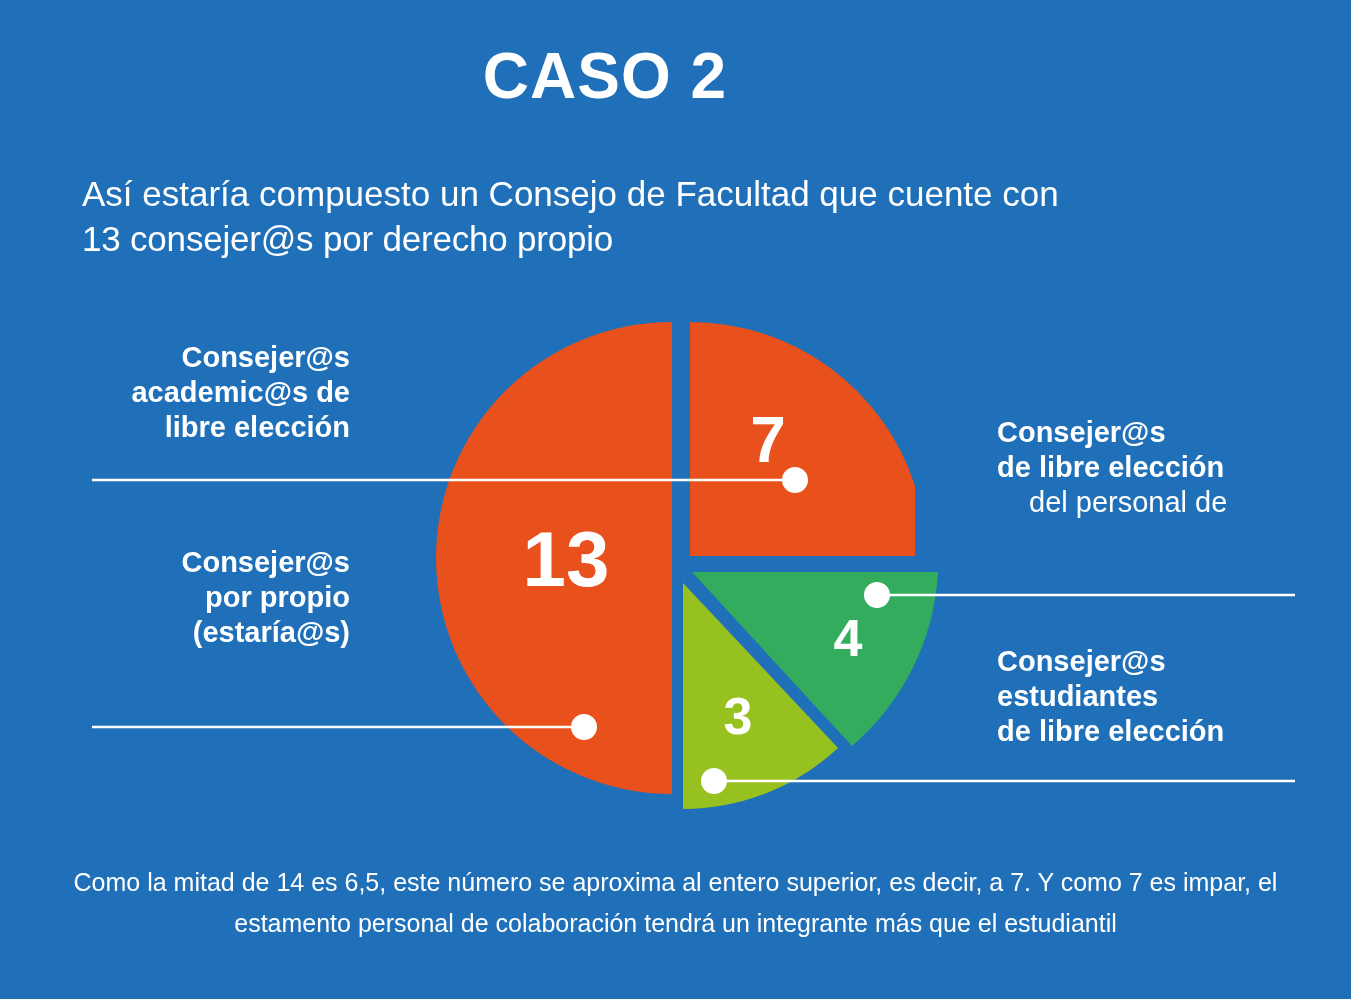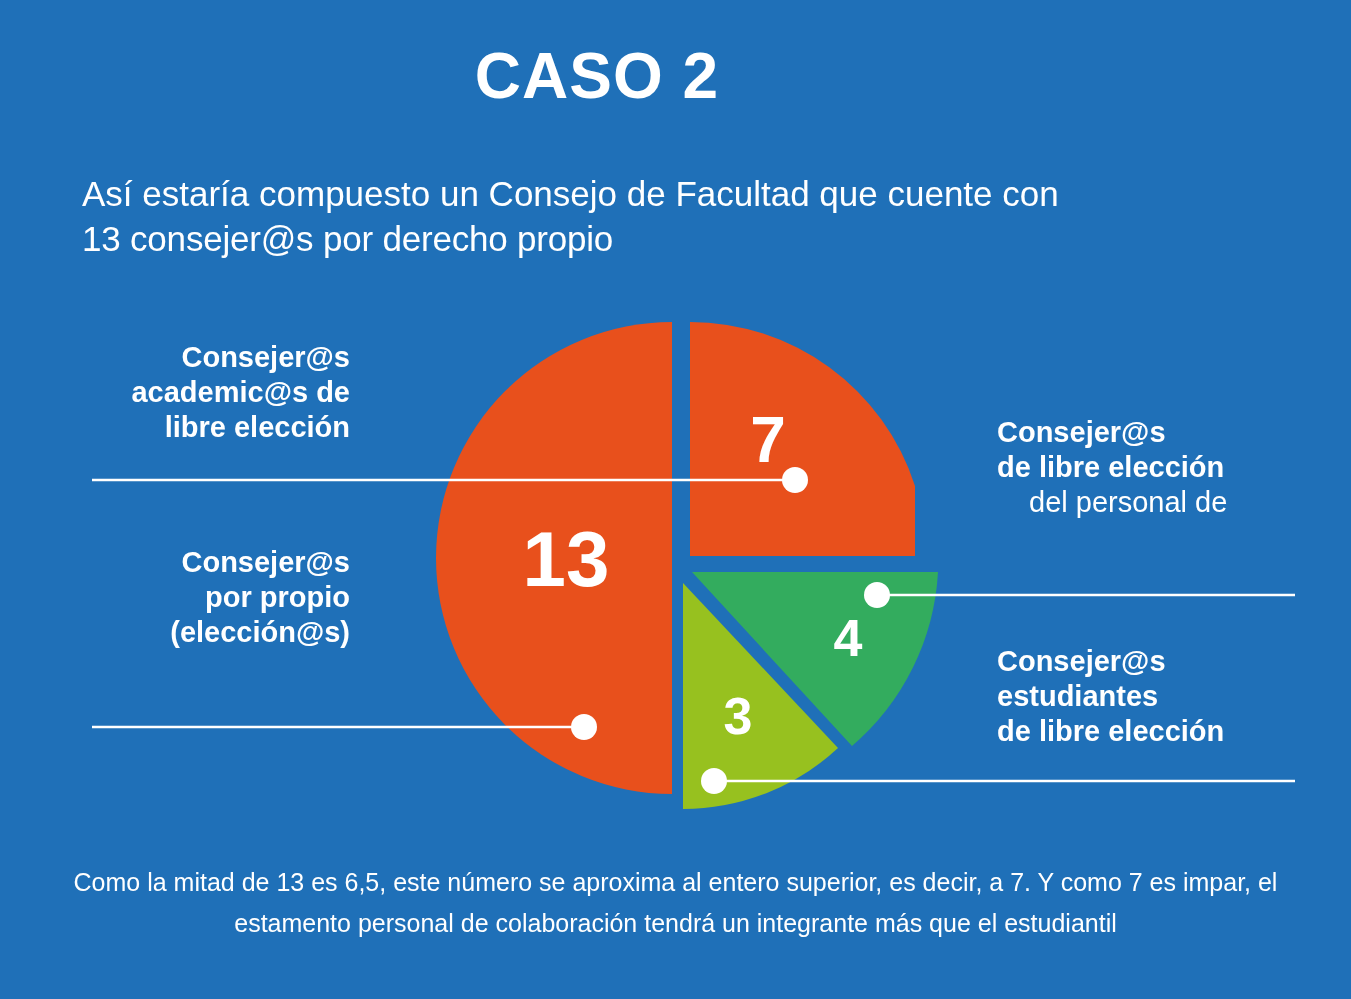--- a/index.html
+++ b/index.html
@@ -18,21 +18,21 @@
 
   .stage {
     position: absolute;
     inset: 0;
   }
 
   
   #page-title {
     position: absolute;
     top: 44px;
-    left: 0;
+    left: 8px;
     width: 1194px;
     text-align: center;
     font-size: 64px;
     font-weight: 700;
     letter-spacing: 1px;
     line-height: 1;
   }
 
   #subtitle {
     position: absolute;
@@ -151,30 +151,30 @@
 
   <div class="callout left" id="callout-academic-libre">
     <div>Consejer@s</div>
     <div>academic@s de</div>
     <div>libre elección</div>
   </div>
 
   <div class="callout left" id="callout-derecho-propio">
     <div>Consejer@s</div>
     <div>por propio</div>
-    <div>(elección@s)</div>
+    <div>(estaría@s)</div>
   </div>
 
   <div class="callout right" id="callout-personal-colab">
     <div>Consejer@s</div>
     <div>de libre elección</div>
     <div class="reg">del personal de</div>
   </div>
 
   <div class="callout right" id="callout-estudiantes">
     <div>Consejer@s</div>
     <div>estudiantes</div>
     <div>de libre elección</div>
   </div>
 
-  <div id="footer-note">Como la mitad de 13 es 6,5, este número se aproxima al entero superior, es decir, a 7. Y como 7 es impar, el estamento personal de colaboración tendrá un integrante más que el estudiantil</div>
+  <div id="footer-note">Como la mitad de 14 es 6,5, este número se aproxima al entero superior, es decir, a 7. Y como 7 es impar, el estamento personal de colaboración tendrá un integrante más que el estudiantil</div>
 
 </div>
 
 </body></html>

